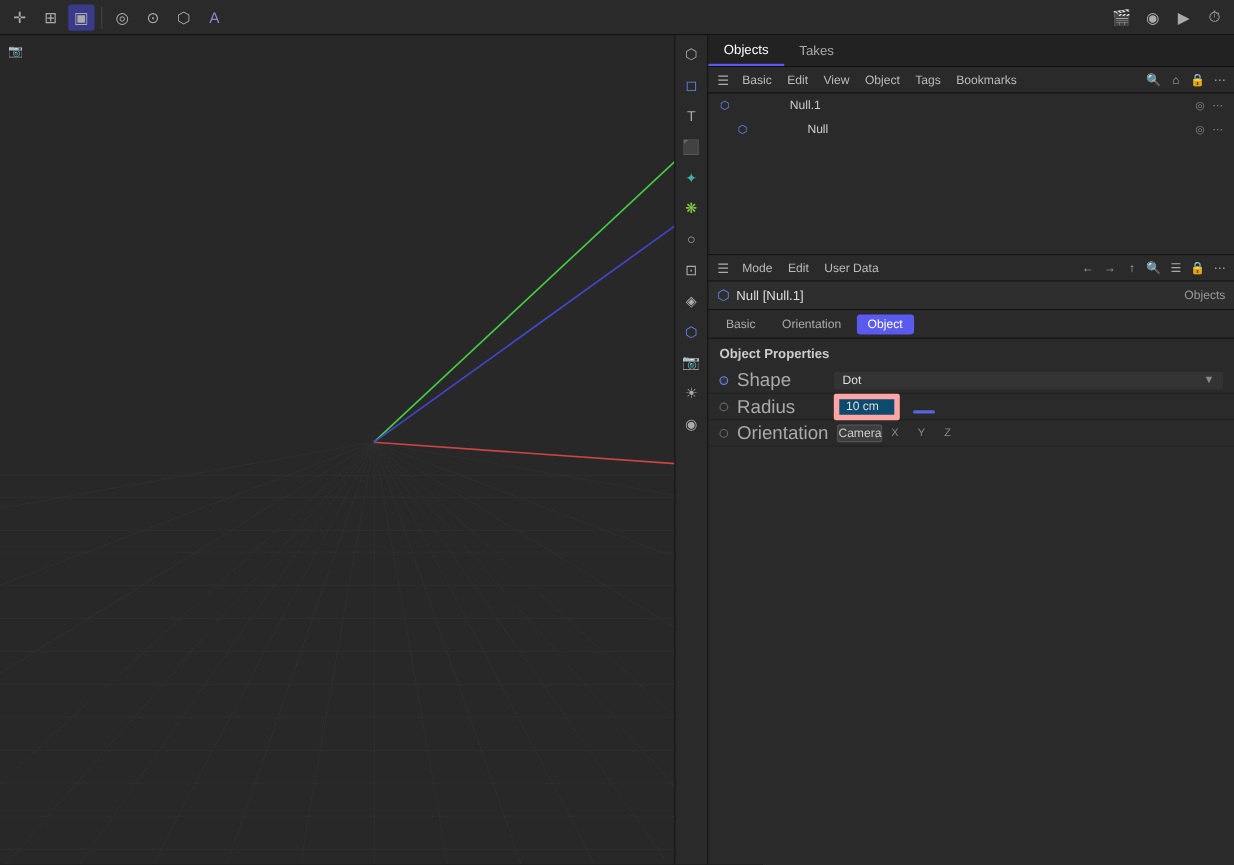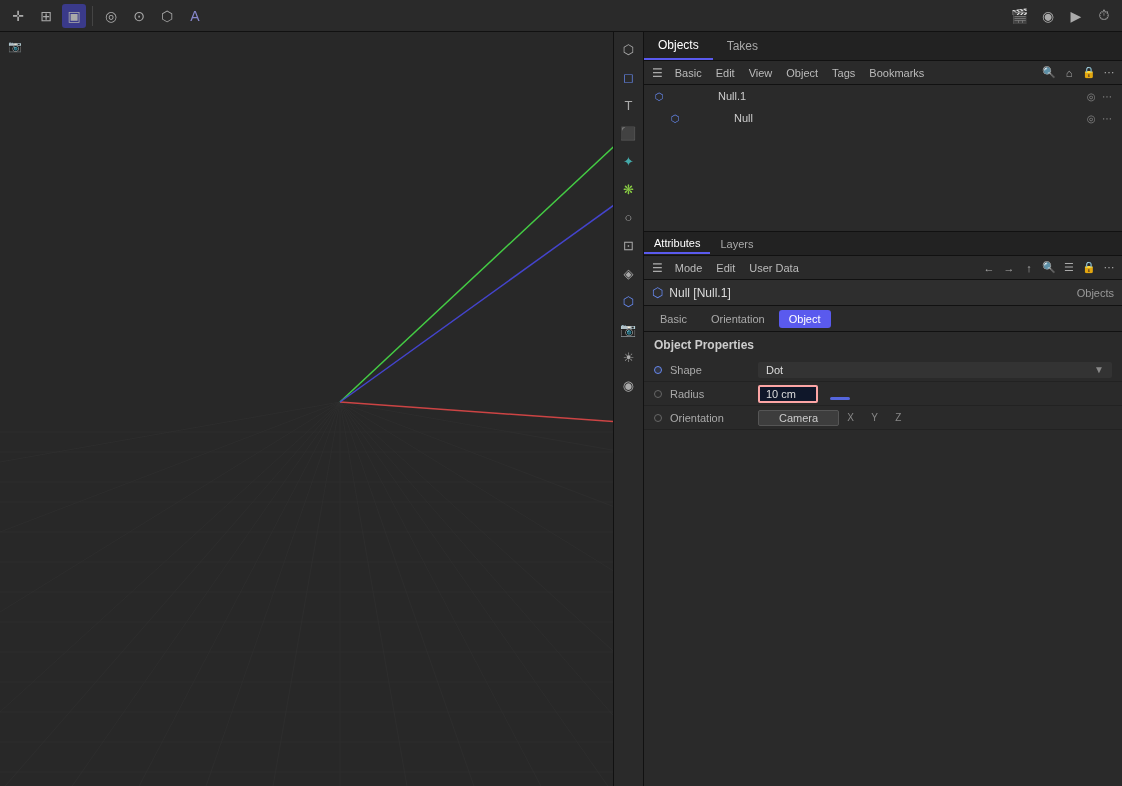--- a/index.html
+++ b/index.html
@@ -297,27 +297,27 @@
     }
 
     .prop-dot {
       width: 8px;
       height: 8px;
       border-radius: 50%;
       border: 1px solid #666;
       flex-shrink: 0;
     }
     .prop-label {
-      font-size: 11px;
+      font-size: 17px;
       color: #aaa;
       min-width: 80px;
     }
     .prop-value-box {
-      background: #0f172a;
-      border: 2px solid #fca5a5;
+      background: #0c4a6e;
+      border: 5px solid #fca5a5;
       border-radius: 2px;
       padding: 1px 6px;
       font-size: 11px;
       color: #ddd;
       min-width: 60px;
       display: flex;
       align-items: center;
     }
     .prop-value-large {
       background: #333;
@@ -326,21 +326,21 @@
       font-size: 11px;
       color: #ddd;
       flex: 1;
       display: flex;
       align-items: center;
     }
     .prop-btn {
       background: #3d3d3d;
       border: 1px solid #555;
       border-radius: 2px;
-      padding: 1px 20px;
+      padding: 1px 0;
       font-size: 11px;
       color: #ccc;
       cursor: pointer;
     }
 
     .prop-xyz {
       display: flex;
       gap: 4px;
       flex: 1;
     }
@@ -510,24 +510,20 @@
           <div class="object-item-controls">
             <div class="obj-ctrl-btn">◎</div>
             <div class="obj-ctrl-btn">⋯</div>
           </div>
         </div>
       </div>
     </div>
 
     <div class="properties-panel">
 
-      <div class="attr-tabs-bar">
-        <div class="attr-tab active">Attributes</div>
-        <div class="attr-tab">Layers</div>
-      </div>
 
       <div class="attr-menubar">
         <span class="hamburger-icon">☰</span>
         <div class="menu-item">Mode</div>
         <div class="menu-item">Edit</div>
         <div class="menu-item">User Data</div>
         <div style="margin-left:auto; display:flex; gap:2px;">
           <div class="toolbar-icon" style="width:18px;height:18px;font-size:11px;">←</div>
           <div class="toolbar-icon" style="width:18px;height:18px;font-size:11px;">→</div>
           <div class="toolbar-icon" style="width:18px;height:18px;font-size:11px;">↑</div>

